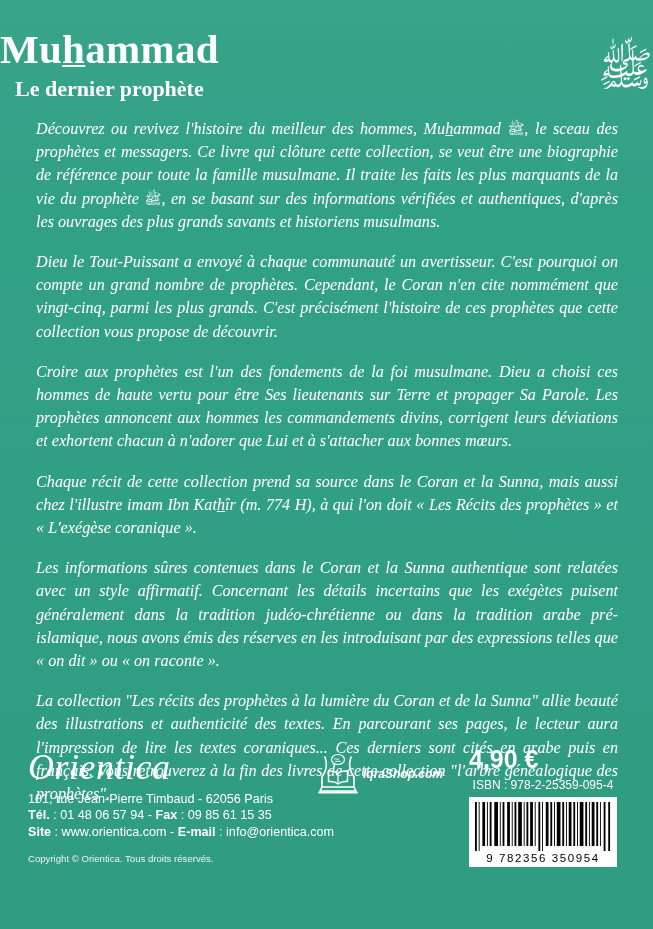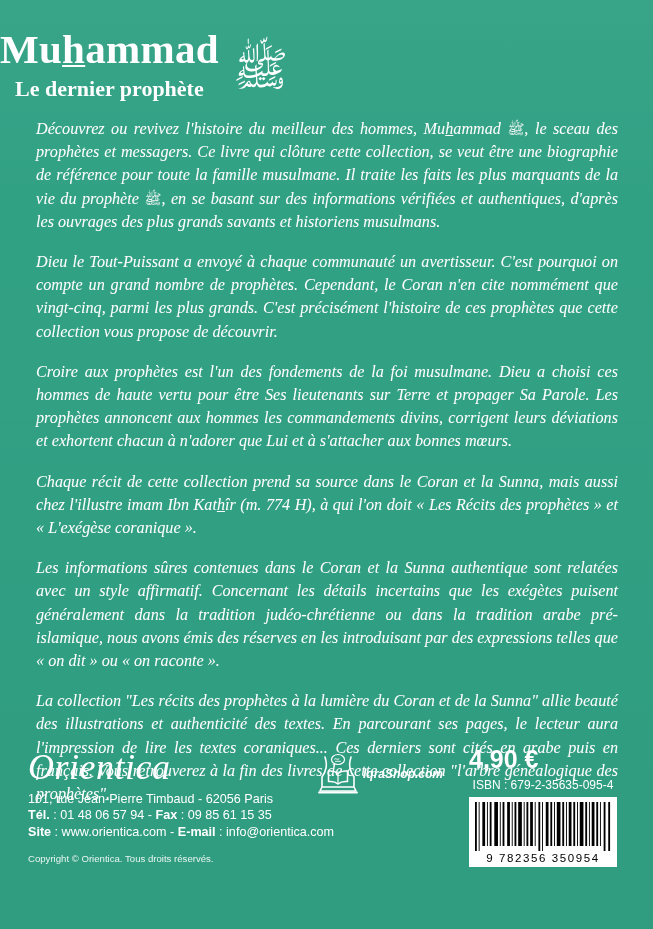--- a/index.html
+++ b/index.html
@@ -29,21 +29,21 @@
   .title-block {
     position: absolute;
     top: 26px;
     left: 0;
     width: 653px;
     text-align: center;
   }
   .title-row {
     display: flex;
     align-items: center;
-    justify-content: flex-start;
+    justify-content: space-between;
     gap: 10px;
   }
   .title-text-wrap {
     display: block;
   }
   .main-title {
     font-family: "Liberation Serif", serif;
     font-weight: bold;
     font-size: 41px;
     line-height: 46px;
@@ -275,21 +275,21 @@
 
           <path d="M4 34 L2 38 L38 38 L36 34" stroke="#ffffff" stroke-width="1.6" fill="none" stroke-linejoin="round"></path>
           <path d="M1 39.5 L39 39.5" stroke="#ffffff" stroke-width="1.8" stroke-linecap="round"></path>
         </svg>
       </div>
       <div class="iqra-label">IqraShop.com</div>
     </div>
 
     <div class="price-col">
       <div class="price">4,90 €</div>
-      <div class="isbn">ISBN : 679-2-35635-095-4</div>
+      <div class="isbn">ISBN : 978-2-25359-095-4</div>
       <div class="barcode-box">
         <svg class="bars" viewBox="0 0 148 49" preserveAspectRatio="none" aria-hidden="true">
           <g fill="#000000">
             <rect x="0" y="0" width="2" height="49"></rect>
             <rect x="4" y="0" width="1" height="49"></rect>
             <rect x="8" y="0" width="3" height="44"></rect>
             <rect x="13" y="0" width="1" height="44"></rect>
             <rect x="16" y="0" width="2" height="44"></rect>
             <rect x="21" y="0" width="4" height="44"></rect>
             <rect x="27" y="0" width="1" height="44"></rect>

